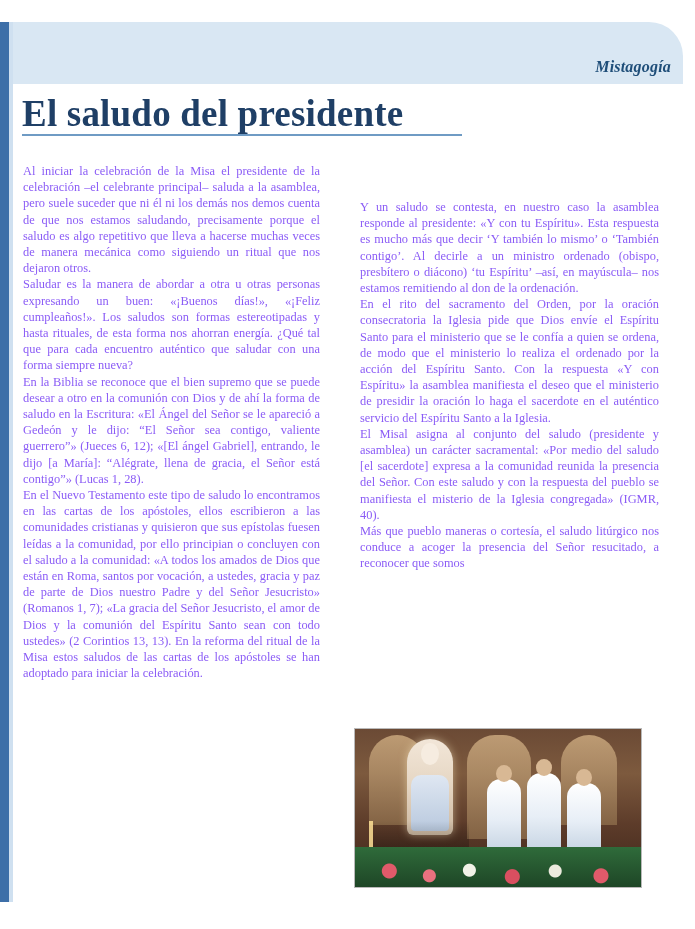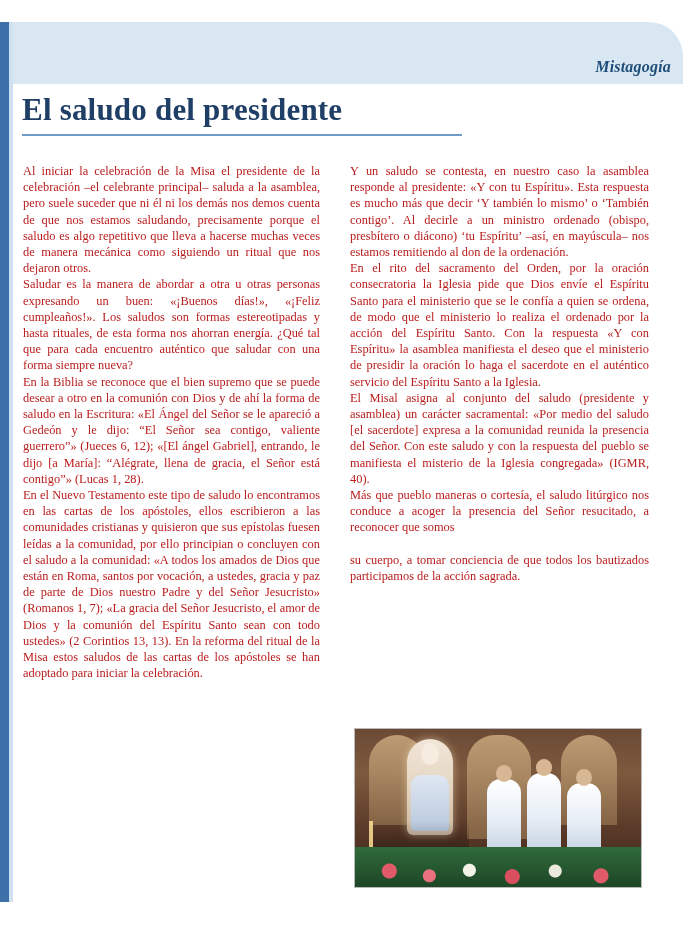--- a/index.html
+++ b/index.html
@@ -65,53 +65,54 @@
     font-size: 16px;
     color: #1f4e79;
     letter-spacing: 0.2px;
   }
   .title {
     position: absolute;
     left: 22px;
     top: 92px;
     font-family: "Liberation Serif", serif;
     font-weight: bold;
-    font-size: 31px;
+    font-size: 37px;
     color: #1f3f66;
     letter-spacing: 0.2px;
   }
   .title-rule {
     position: absolute;
     left: 22px;
     top: 134px;
     width: 440px;
     height: 2px;
     background: #6f9bc4;
   }
   
   .col {
     position: absolute;
     top: 163px;
     font-size: 12.4px;
     line-height: 16.2px;
     text-align: justify;
-    color: #b91c1c;
+    color: #8b5cf6;
     font-family: "Liberation Serif", serif;
   }
   .col p {
     margin: 0 0 0 0;
     text-indent: 0;
   }
   .col-left {
     left: 23px;
     width: 297px;
   }
   .col-right {
-    left: 350px;
+    left: 360px;
     width: 299px;
+    margin-top: 36px;
   }
   .col-right .tail {
     margin-top: 16px;
   }
   .photo {
     position: absolute;
     left: 354px;
     top: 728px;
     width: 286px;
     height: 158px;
@@ -232,21 +233,20 @@
     <p>Saludar es la manera de abordar a otra u otras personas expresando un buen: «¡Buenos días!», «¡Feliz cumpleaños!». Los saludos son formas estereotipadas y hasta rituales, de esta forma nos ahorran energía. ¿Qué tal que para cada encuentro auténtico que saludar con una forma siempre nueva?</p>
     <p>En la Biblia se reconoce que el bien supremo que se puede desear a otro en la comunión con Dios y de ahí la forma de saludo en la Escritura: «El Ángel del Señor se le apareció a Gedeón y le dijo: “El Señor sea contigo, valiente guerrero”» (Jueces 6, 12); «[El ángel Gabriel], entrando, le dijo [a María]: “Alégrate, llena de gracia, el Señor está contigo”» (Lucas 1, 28).</p>
     <p>En el Nuevo Testamento este tipo de saludo lo encontramos en las cartas de los apóstoles, ellos escribieron a las comunidades cristianas y quisieron que sus epístolas fuesen leídas a la comunidad, por ello principian o concluyen con el saludo a la comunidad: «A todos los amados de Dios que están en Roma, santos por vocación, a ustedes, gracia y paz de parte de Dios nuestro Padre y del Señor Jesucristo» (Romanos 1, 7); «La gracia del Señor Jesucristo, el amor de Dios y la comunión del Espíritu Santo sean con todo ustedes» (2 Corintios 13, 13). En la reforma del ritual de la Misa estos saludos de las cartas de los apóstoles se han adoptado para iniciar la celebración.</p>
   </div>
 
   <div class="col col-right">
     <p>Y un saludo se contesta, en nuestro caso la asamblea responde al presidente: «Y con tu Espíritu». Esta respuesta es mucho más que decir ‘Y también lo mismo’ o ‘También contigo’. Al decirle a un ministro ordenado (obispo, presbítero o diácono) ‘tu Espíritu’ –así, en mayúscula– nos estamos remitiendo al don de la ordenación.</p>
     <p>En el rito del sacramento del Orden, por la oración consecratoria la Iglesia pide que Dios envíe el Espíritu Santo para el ministerio que se le confía a quien se ordena, de modo que el ministerio lo realiza el ordenado por la acción del Espíritu Santo. Con la respuesta «Y con Espíritu» la asamblea manifiesta el deseo que el ministerio de presidir la oración lo haga el sacerdote en el auténtico servicio del Espíritu Santo a la Iglesia.</p>
     <p>El Misal asigna al conjunto del saludo (presidente y asamblea) un carácter sacramental: «Por medio del saludo [el sacerdote] expresa a la comunidad reunida la presencia del Señor. Con este saludo y con la respuesta del pueblo se manifiesta el misterio de la Iglesia congregada» (IGMR, 40).</p>
     <p>Más que pueblo maneras o cortesía, el saludo litúrgico nos conduce a acoger la presencia del Señor resucitado, a reconocer que somos</p>
-    <p class="tail">su cuerpo, a tomar conciencia de que todos los bautizados participamos de la acción sagrada.</p>
   </div>
 
   <div class="photo">
     <div class="wall"></div>
     <div class="arch-l"></div>
     <div class="arch-c"></div>
     <div class="arch-r"></div>
     <div class="statue"></div>
     <div class="statue-head"></div>
     <div class="statue-robe"></div>

